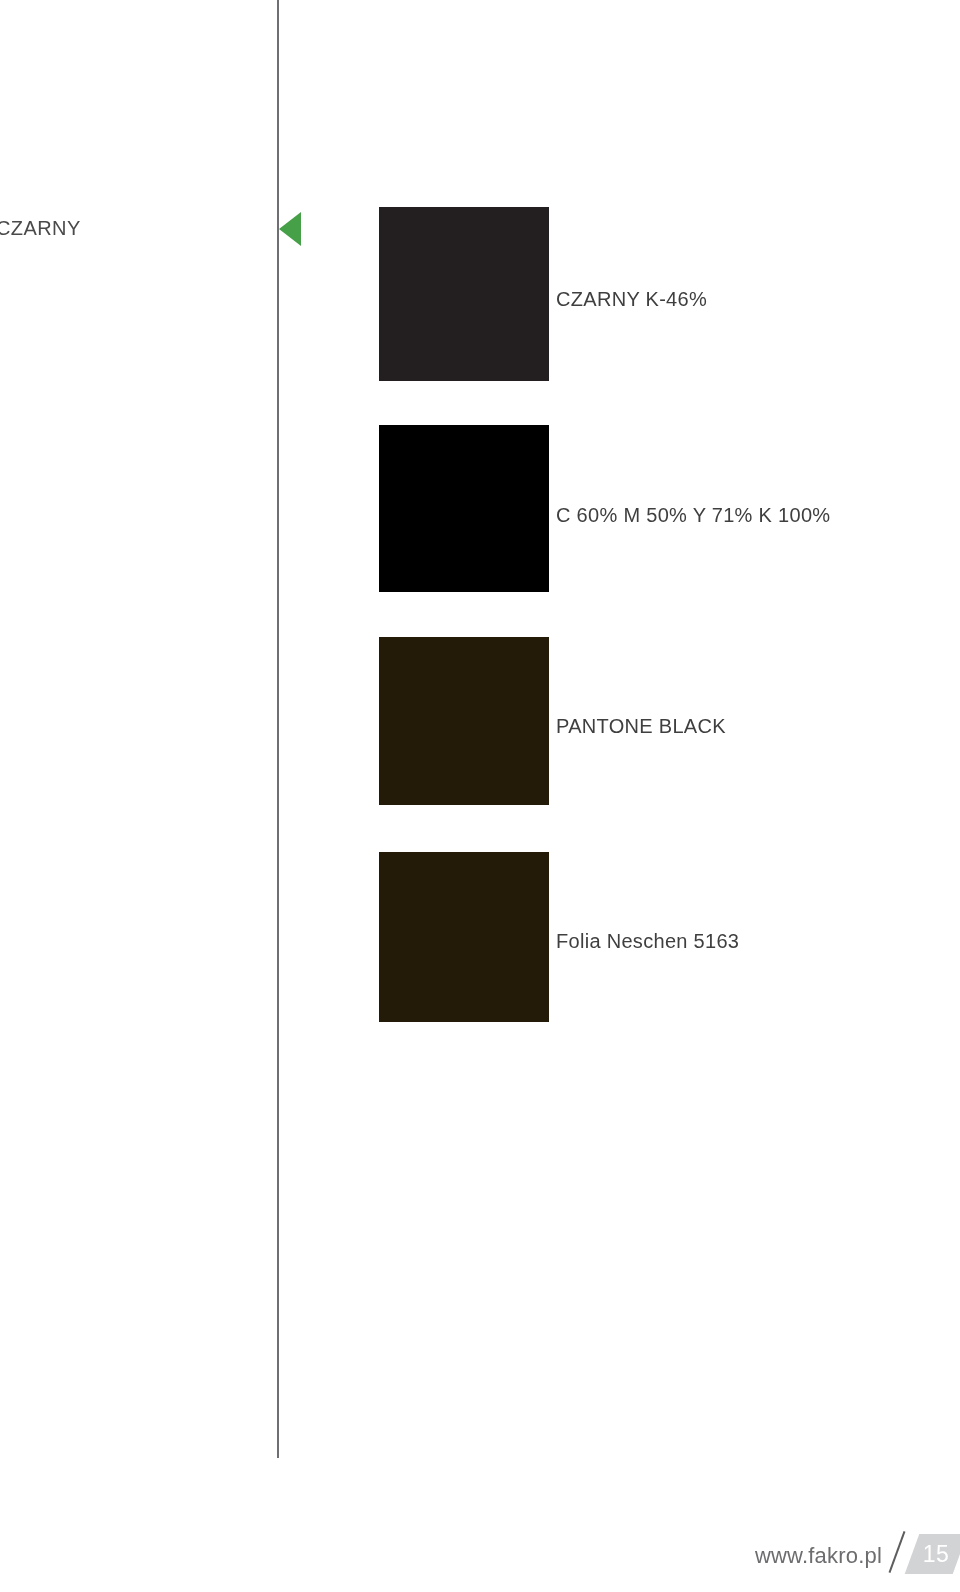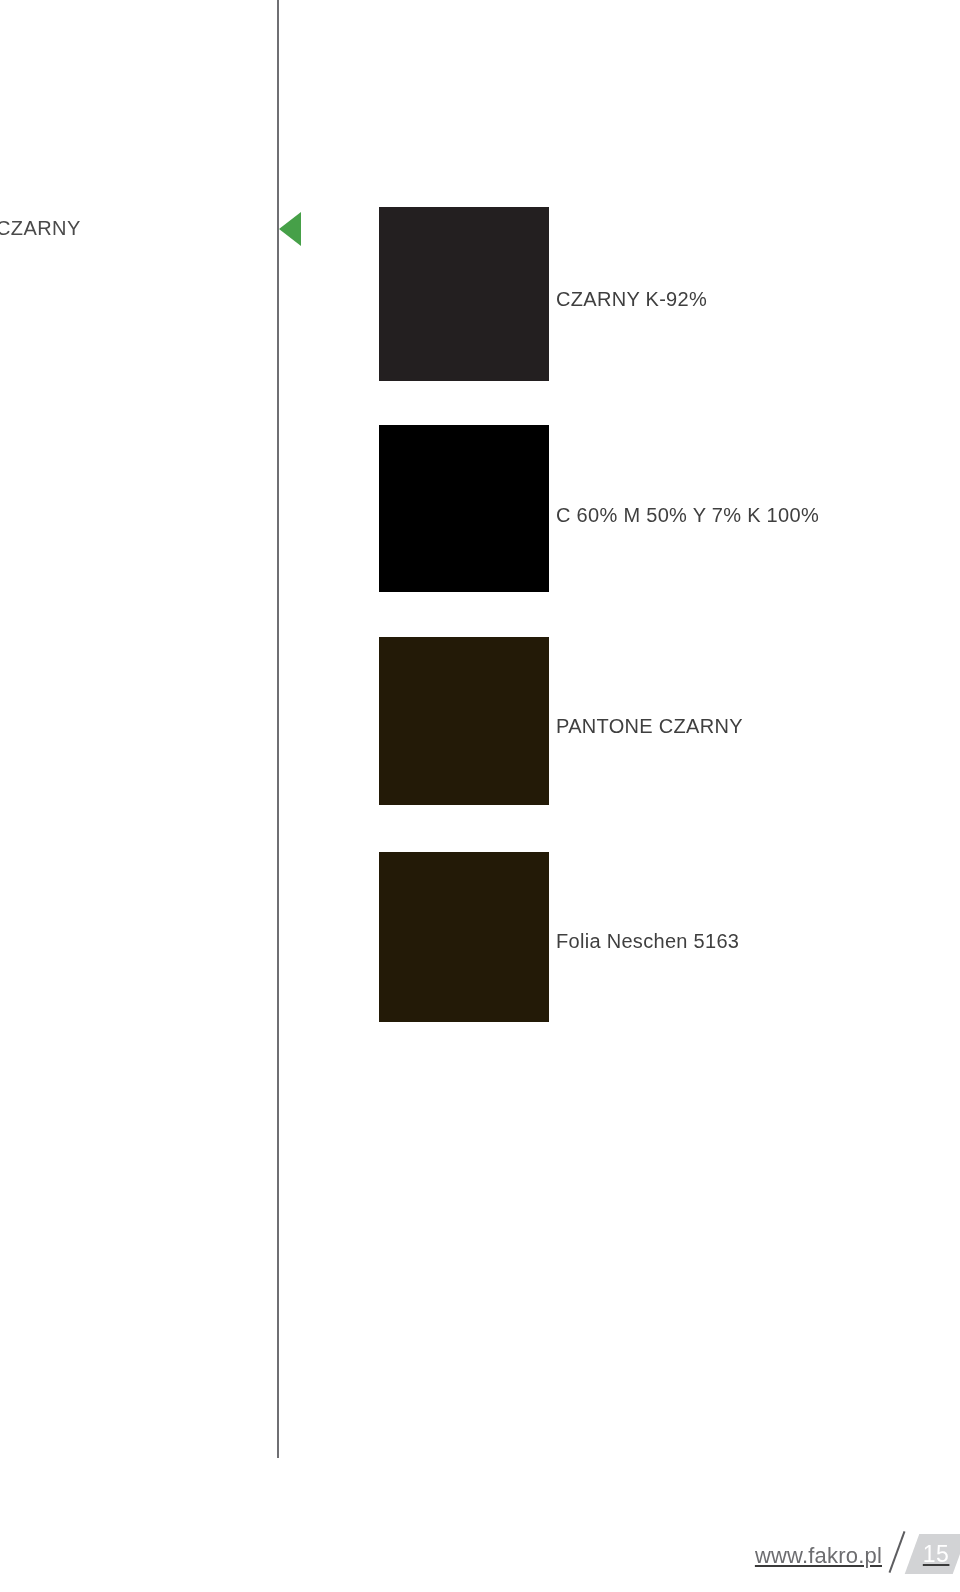--- a/index.html
+++ b/index.html
@@ -89,21 +89,20 @@
   .row4 .swatch-caption { top: 78px; }
 
   
   .footer {
     position: absolute;
     right: 0;
     bottom: 18px;
     display: flex;
     align-items: flex-end;
     height: 46px;
-    text-decoration: underline;
   }
   .footer-url {
     font-size: 22px;
     color: #6d6d70;
     letter-spacing: 0.2px;
     line-height: 1;
     padding-bottom: 7px;
   }
   .footer-slash {
     width: 30px;
@@ -144,31 +143,31 @@
 <body>
 
 <div class="vrule" style="background: rgb(111, 111, 115);"></div>
 
 <div class="pointer" style="border-right-color: rgb(70, 160, 72);"></div>
 
 <div class="section-label">CZARNY</div>
 
 <div class="swatch-row row1">
   <div class="swatch" style="background:#231f20;"></div>
-  <div class="swatch-caption">CZARNY K-92%</div>
+  <div class="swatch-caption">CZARNY K-46%</div>
 </div>
 
 <div class="swatch-row row2">
   <div class="swatch" style="background:#000000;"></div>
-  <div class="swatch-caption">C 60% M 50% Y 7% K 100%</div>
+  <div class="swatch-caption">C 60% M 50% Y 71% K 100%</div>
 </div>
 
 <div class="swatch-row row3">
   <div class="swatch" style="background:#231a07;"></div>
-  <div class="swatch-caption">PANTONE CZARNY</div>
+  <div class="swatch-caption">PANTONE BLACK</div>
 </div>
 
 <div class="swatch-row row4">
   <div class="swatch" style="background:#231a07;"></div>
   <div class="swatch-caption">Folia Neschen 5163</div>
 </div>
 
 <div class="footer">
   <div class="footer-url">www.fakro.pl</div>
   <div class="footer-slash"></div>

